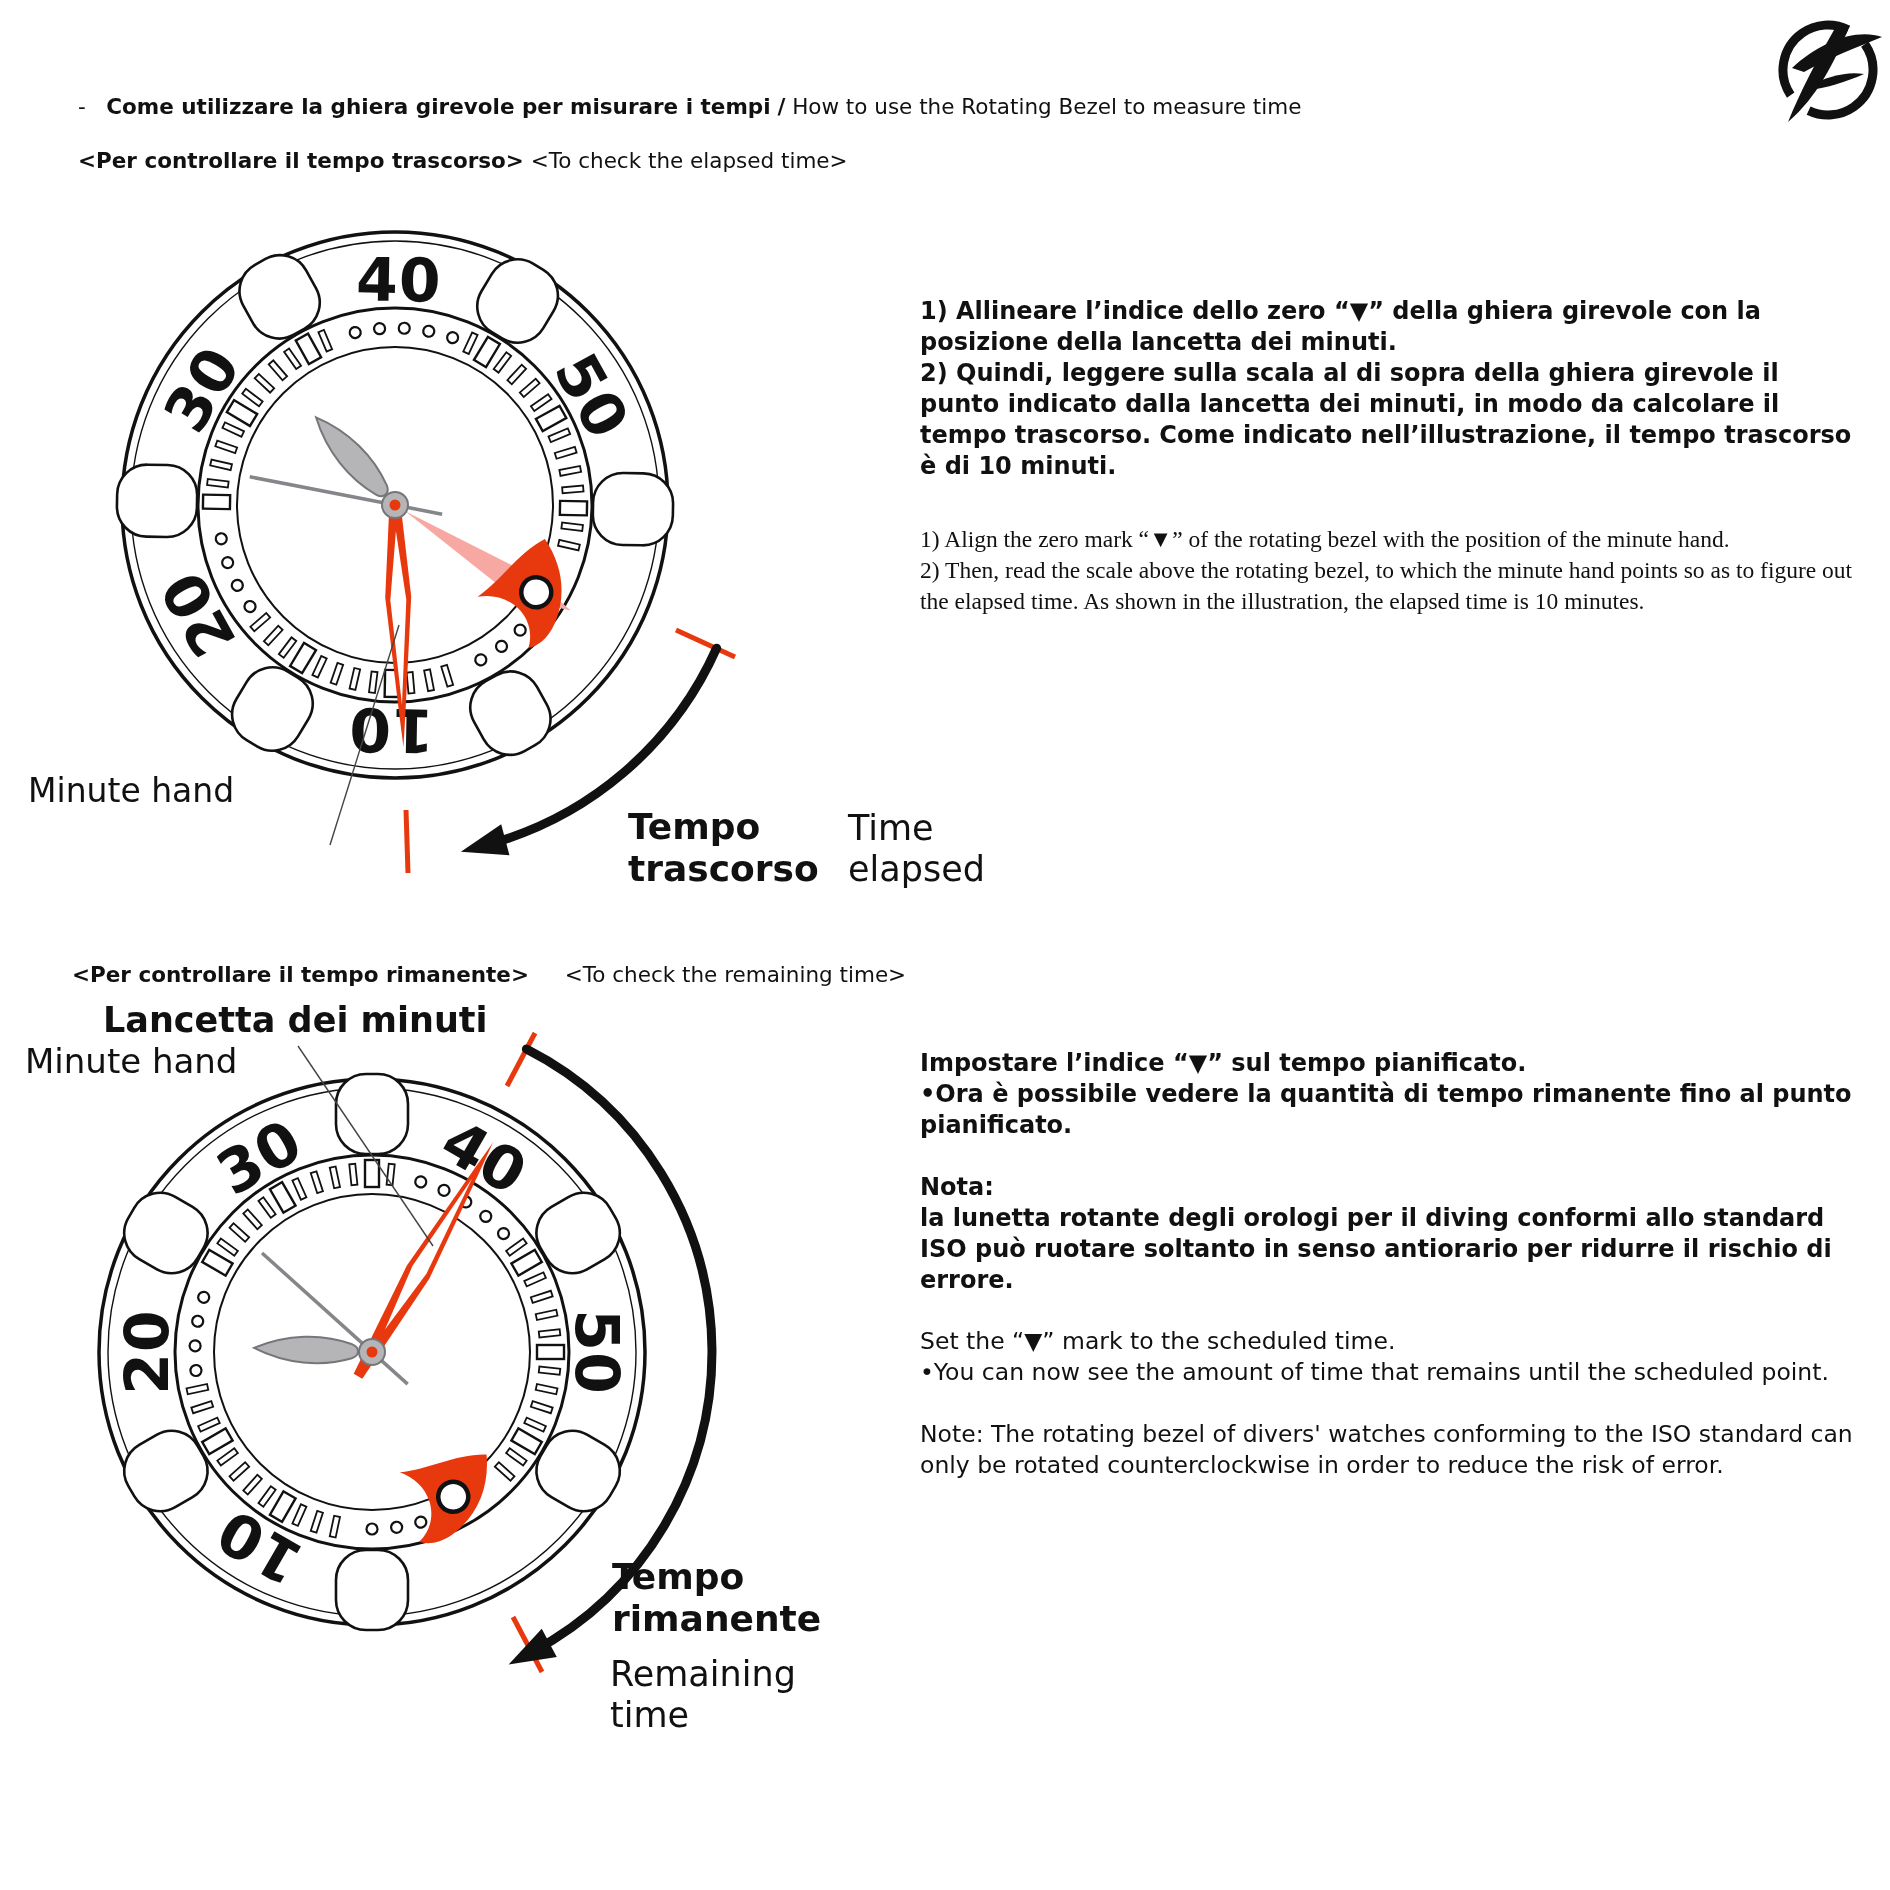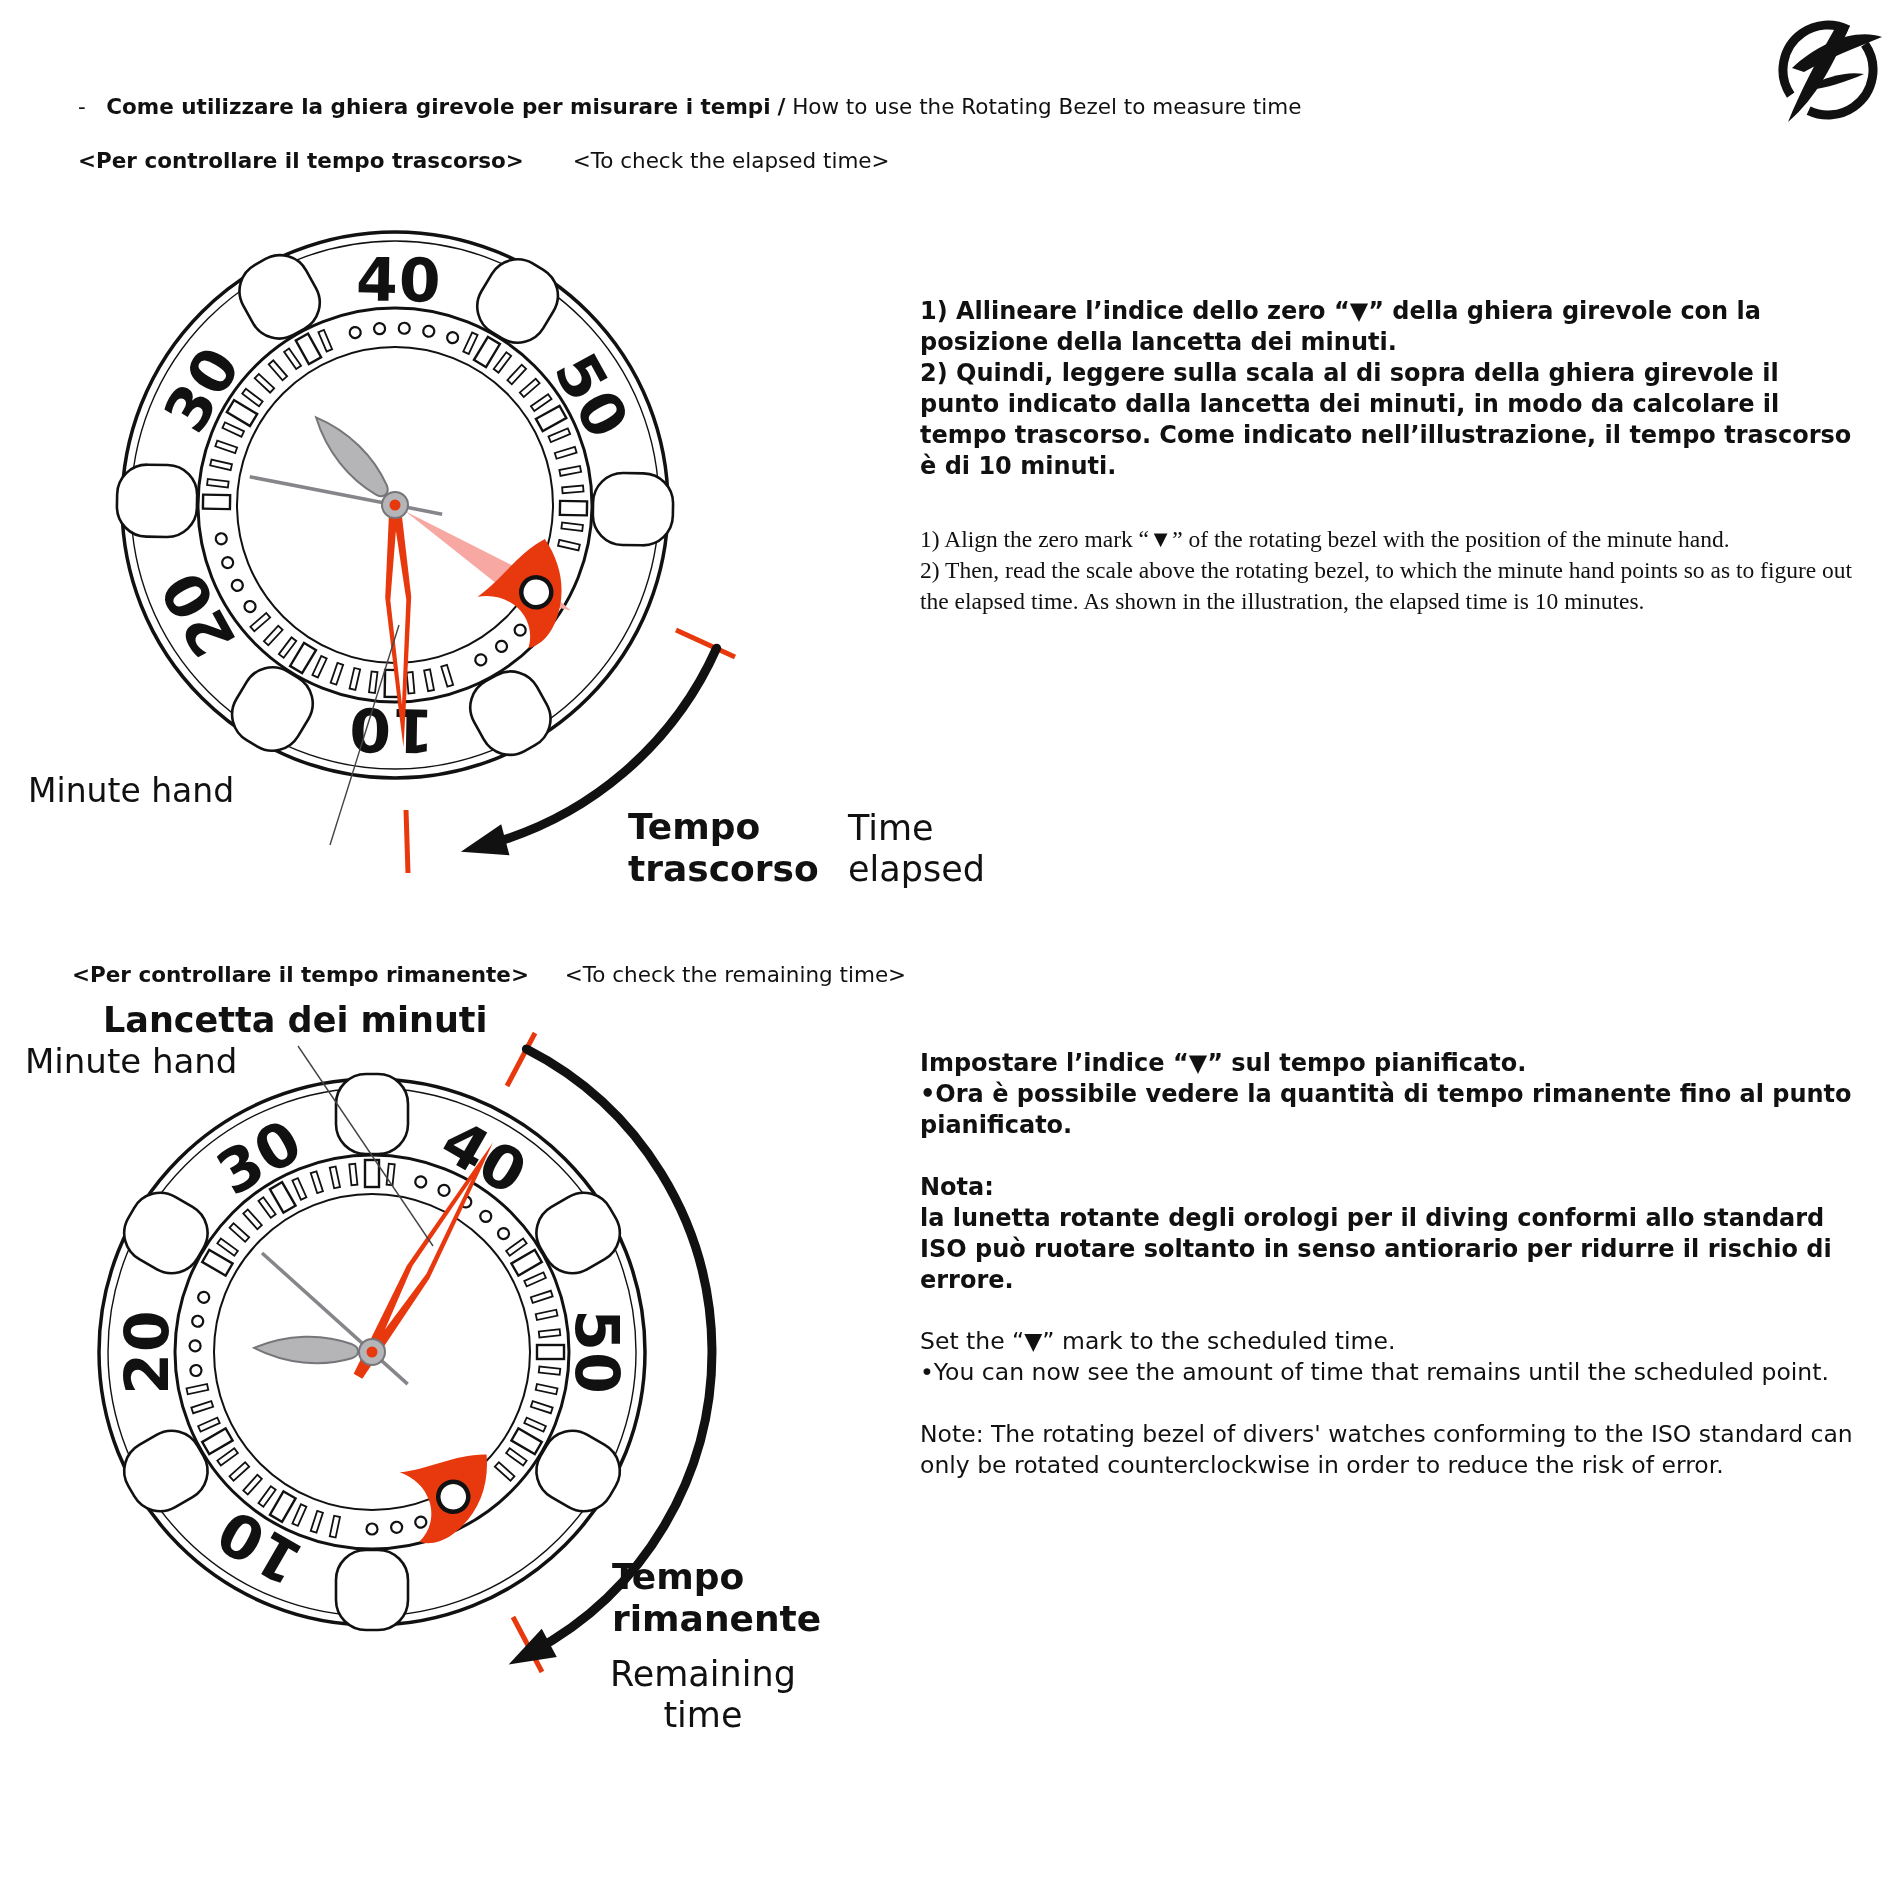--- a/index.html
+++ b/index.html
@@ -4,21 +4,21 @@
 <style>
   html,body{margin:0;padding:0;background:#fff;}
   .page{position:relative;width:1890px;height:1740px;background:#fff;overflow:hidden;
         font-family:"DejaVu Sans","Liberation Sans",sans-serif;color:#111;}
   .abs{position:absolute;}
   .b{font-weight:700;}
   .heading{top:94px;left:78px;font-size:21.5px;white-space:nowrap;}
   .sec-title{font-size:21.5px;white-space:nowrap;}
   .sec1-title{top:148px;left:78px;}
   .sec2-title{top:962px;left:72px;}
-  .gap1{display:inline-block;margin-left:42px;}
+  .gap1{display:inline-block;}
   .gap2{display:inline-block;margin-left:29px;}
   .body-block{width:945px;left:900px;white-space:pre-line;line-height:31px;margin-left:20px;}
   .body-it{font-weight:700;font-size:24px;}
   .body-en{font-weight:400;font-size:23.5px;}
   .bi1{top:296px;}
   .be1{top:524px;font-family:Liberation Serif, serif;}
   .bi2{top:1048px;}
   .be2{top:1326px;}
   .lbl{white-space:pre-line;line-height:1.16;}
   .watch-svg{position:absolute;overflow:visible;}
@@ -283,21 +283,21 @@
 
     <line x1="467" y1="56" x2="495" y2="3" stroke="#e8380d" stroke-width="5"></line>
     <line x1="473" y1="587" x2="502" y2="642" stroke="#e8380d" stroke-width="5"></line>
 
     <path d="M 486.4 19.1 A 340 340 0 0 1 491.6 622.2" fill="none" stroke="#111" stroke-width="9" stroke-linecap="round"></path>
     <polygon points="26,0 -20,-16 -20,16" transform="translate(491.6,622.2) rotate(152)" fill="#111"></polygon>
   </svg>
 
   <div class="abs lbl b" style="left:612px;top:1556px;font-size:36px;">Tempo
 rimanente</div>
-  <div class="abs lbl" style="left:610px;top:1654px;font-size:35px;text-align:center;">Remaining
+  <div class="abs lbl" style="left:610px;top:1654px;font-size:35px;">Remaining
 time</div>
 
   <div class="abs" style="left:1288px;top:1770px;width:600px;height:94px;">
     <div class="flag-stripe">
       <span style="width:72px;background:#2f7d3b;"></span>
       <span style="width:82px;background:#e9e9e9;"></span>
       <span style="width:78px;background:#9e1d25;"></span>
       <span style="width:213px;background:#111;"></span>
     </div>
     <div class="wordmark">MERCURY</div>

